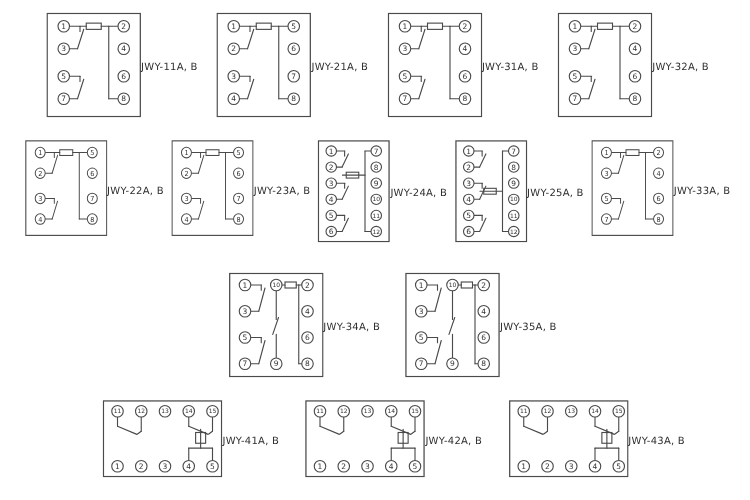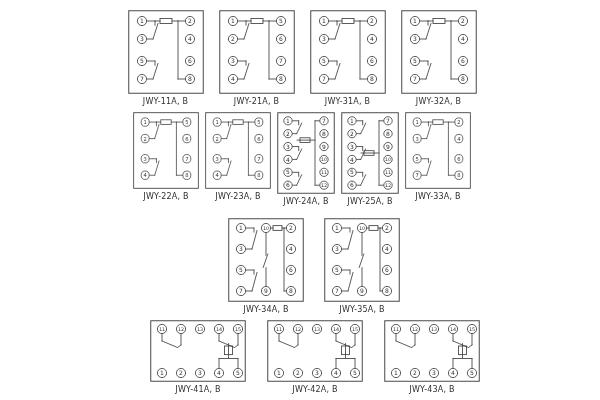--- a/index.html
+++ b/index.html
@@ -1,20 +1,20 @@
 <!DOCTYPE html>
 <html><head>
 <meta charset="utf-8">
 <style>
   html,body{margin:0;padding:0;}
   body{width:600px;height:400px;background:#ffffff;position:relative;overflow:hidden;
        font-family:"DejaVu Sans", sans-serif;}
   .row{position:absolute;left:0;width:600px;display:flex;justify-content:center;
        align-items:flex-start;}
-  .cell{display:flex;flex-direction:column;align-items:center;}
+  .cell{display:flex;flex-direction:row;align-items:center;}
   .diagram-label{font-size:8px;color:#2e2e2e;margin-top:3px;white-space:nowrap;
                  letter-spacing:0.2px;}
   svg{display:block;}
 </style>
 </head>
 <body>
 
 <div id="sheet">
     <div class="row" style="top: 10px; gap: 15px; transform: translateX(2px);">
       <div class="cell">

